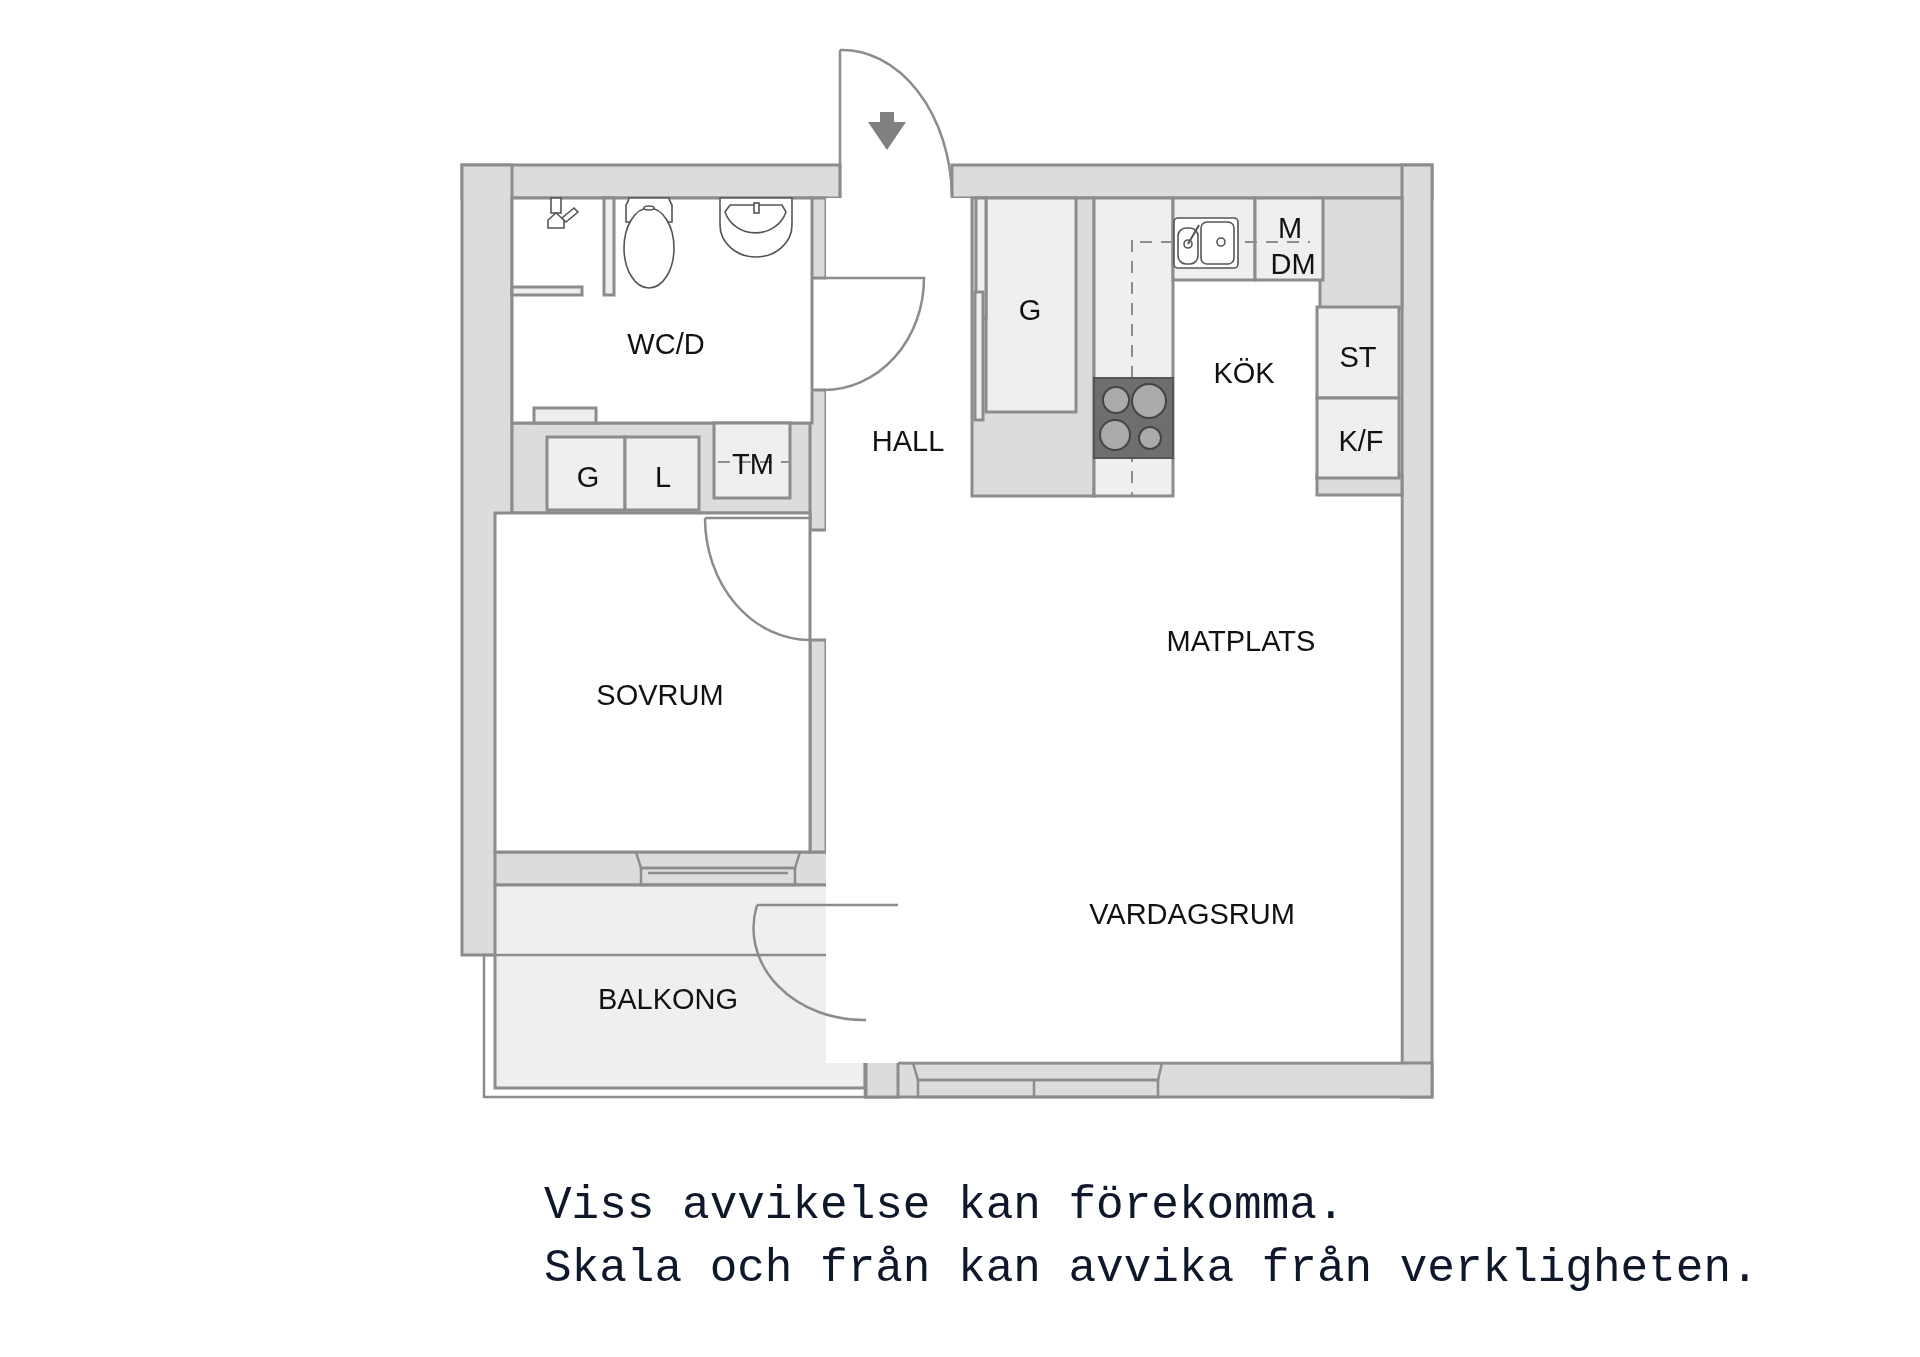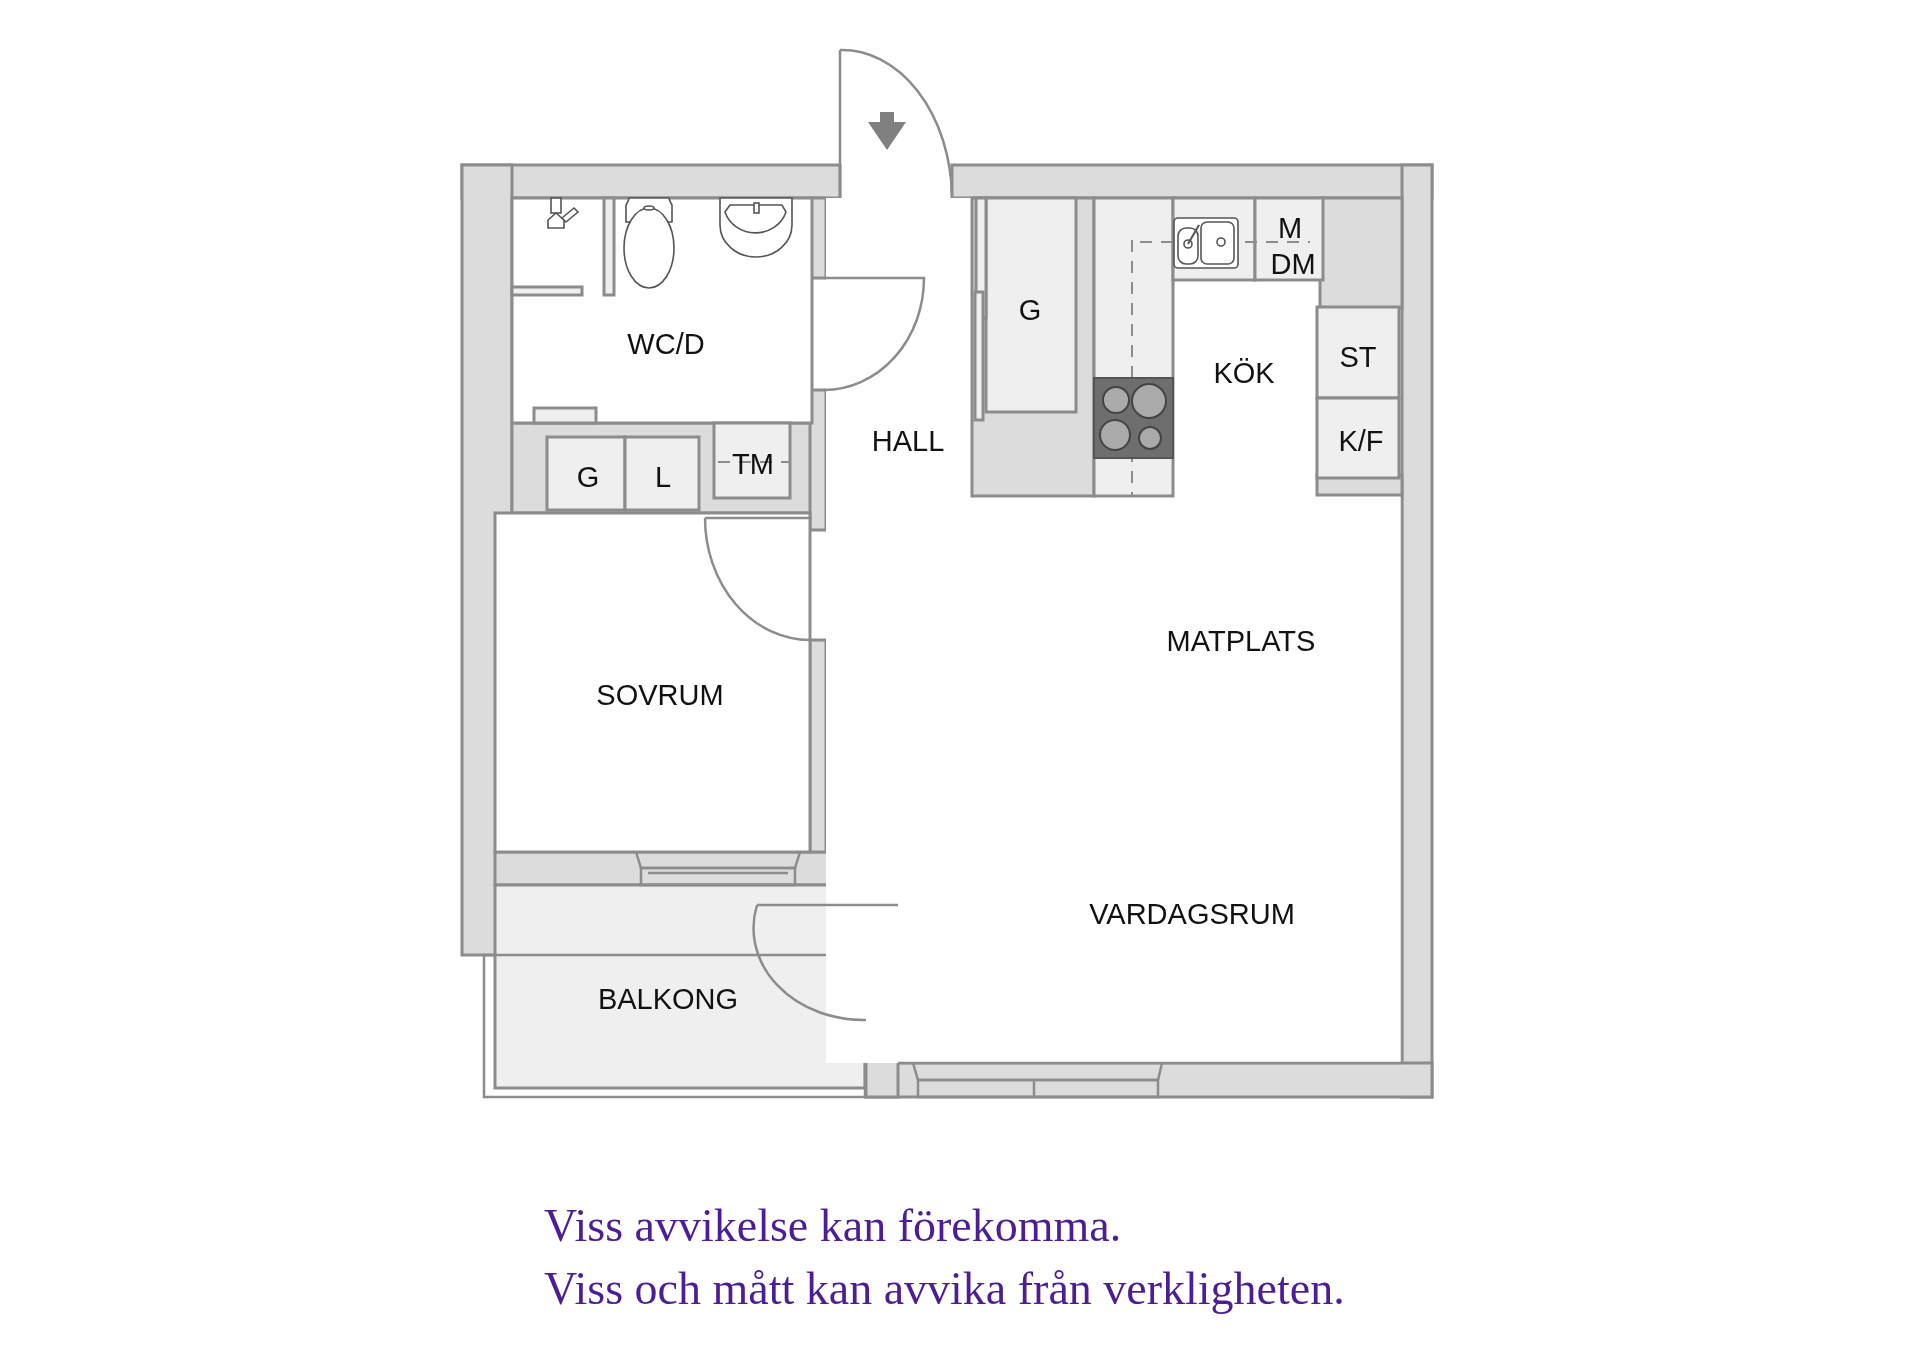--- a/index.html
+++ b/index.html
@@ -6,22 +6,22 @@
   body { width:1920px; height:1357px; position:relative; overflow:hidden;
          font-family: "Liberation Sans", sans-serif; }
   #plan { position:absolute; left:0; top:0; }
   .wall { fill:#dcdcdc; stroke:#8c8c8c; stroke-width:3; }
   .floor { fill:#ffffff; stroke:#8c8c8c; stroke-width:3; }
   .cab { fill:#efefef; stroke:#8c8c8c; stroke-width:3; }
   .thin { fill:none; stroke:#8c8c8c; stroke-width:2.5; }
   .fixture { fill:#ffffff; stroke:#555; stroke-width:1.6; }
   .dash { fill:none; stroke:#8c8c8c; stroke-width:2; stroke-dasharray:12 9; }
   .lbl { font-family:"Liberation Sans", sans-serif; font-size:29px; fill:#111; text-anchor:middle; }
-  .note { position:absolute; left:544px; font-size:46px; color:#4c1d95; line-height:60px; white-space:nowrap;
-          font-family:Liberation Serif, serif;margin-top:20px; }
+  .note { position:absolute; left:544px; font-size:46px; color:#0f172a; line-height:60px; white-space:nowrap;
+          font-family:Liberation Mono, monospace; }
 </style>
 </head>
 <body>
 
 <svg id="plan" width="1920" height="1357" viewBox="0 0 1920 1357">
 
   <g>
 
     <rect class="wall" x="462" y="165" width="378" height="33"></rect>
 
@@ -150,13 +150,13 @@
   <text class="lbl" x="666" y="354">WC/D</text>
   <text class="lbl" x="908" y="451">HALL</text>
   <text class="lbl" x="1244" y="383">KÖK</text>
   <text class="lbl" x="1241" y="651">MATPLATS</text>
   <text class="lbl" x="660" y="705">SOVRUM</text>
   <text class="lbl" x="1192" y="924">VARDAGSRUM</text>
   <text class="lbl" x="668" y="1009">BALKONG</text>
 </svg>
 
 <div class="note" style="top:1176px;">Viss avvikelse kan förekomma.</div>
-<div class="note" style="top:1239px;">Viss och mått kan avvika från verkligheten.</div>
+<div class="note" style="top:1239px;">Skala och från kan avvika från verkligheten.</div>
 
 </body></html>

